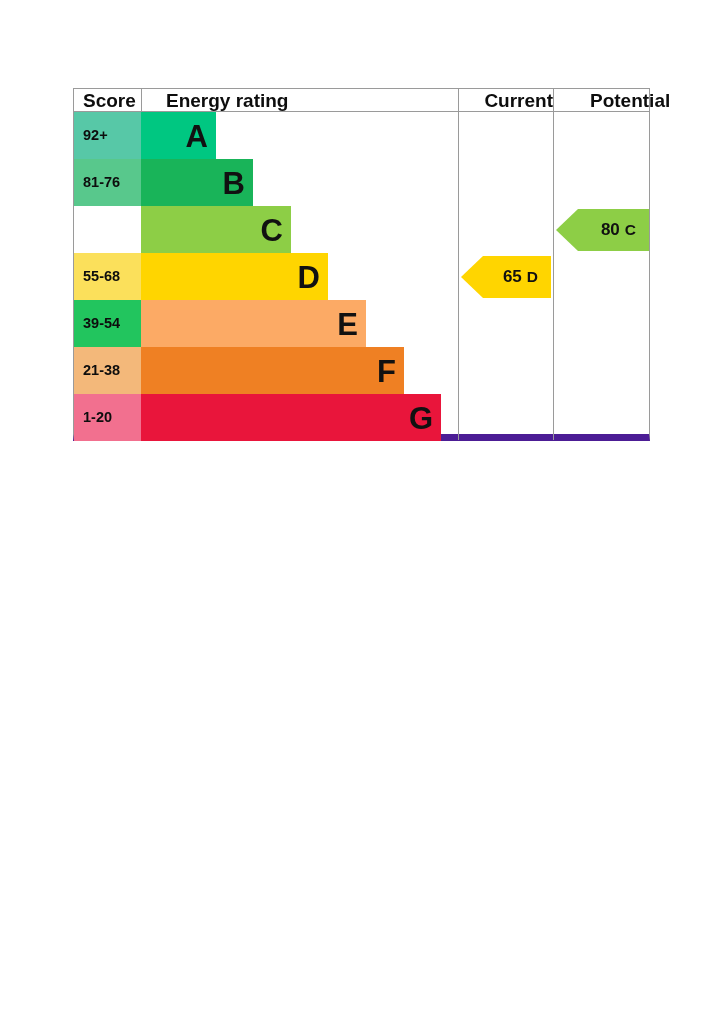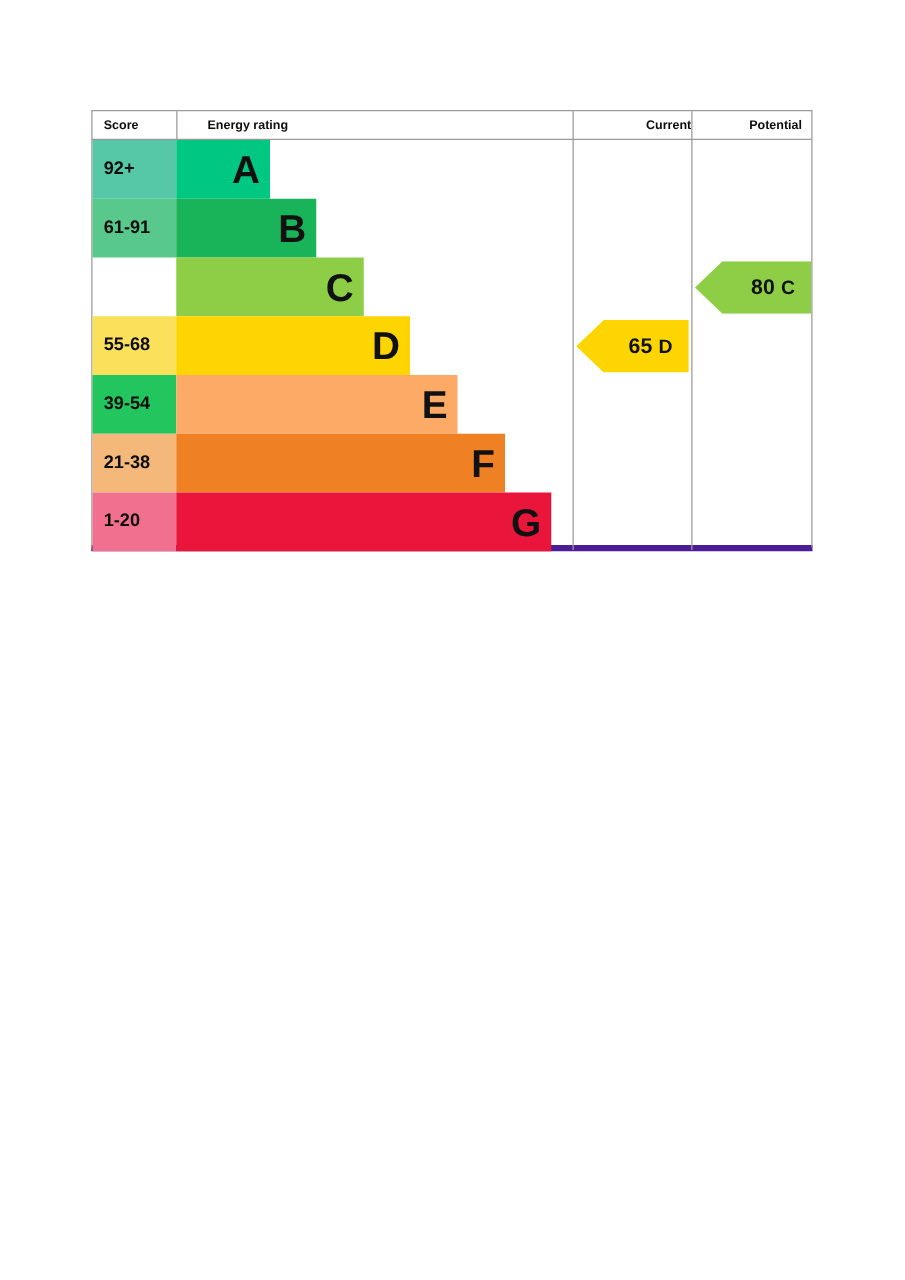--- a/index.html
+++ b/index.html
@@ -34,41 +34,41 @@
     border-left: 1px solid #9a9a9a;
     border-right: 1px solid #9a9a9a;
     border-bottom: 1px solid #9a9a9a;
     background: #ffffff;
   }
   .hcell {
     position: absolute;
     top: 0;
     height: 23px;
     line-height: 23px;
-    font-size: 10px;
+    font-size: 19px;
     font-weight: bold;
     color: #0d0d0d;
     box-sizing: border-box;
     white-space: nowrap;
   }
   .hcell.score     { left: 0px;   width: 67px;  padding-left: 9px; }
   .hcell.rating    { left: 67px;  width: 317px; padding-left: 24px; border-left: 1px solid #9a9a9a; }
   .hcell.current   { left: 384px; width: 95px;  border-left: 1px solid #9a9a9a; text-align: right; }
   .hcell.potential { left: 479px; width: 98px;  border-left: 1px solid #9a9a9a; text-align: center; padding-left: 36px; }
 
   
   .epc-body {
     position: absolute;
     left: 0; top: 24px;
     width: 577px;
     height: 329px;
     box-sizing: border-box;
     border-left: 1px solid #9a9a9a;
     border-right: 1px solid #9a9a9a;
-    border-bottom: 5px solid #4c1d95;
+    border-bottom: 7px solid #4c1d95;
     background: #ffffff;
   }
 
   .vline {
     position: absolute;
     top: 0;
     width: 1px;
     height: 328px;
     background: #9a9a9a;
   }
@@ -152,21 +152,21 @@
     <div class="vline v2"></div>
 
     <div class="row" style="top:0px;">
       <div class="scorecell" style="background:#57c8a7;">92+</div>
       <div class="bar" style="width:75px;background:#00c781;">
         <span class="letter">A</span>
       </div>
     </div>
 
     <div class="row" style="top:47px;">
-      <div class="scorecell" style="background:#58c88c;">61-91</div>
+      <div class="scorecell" style="background:#58c88c;">81-76</div>
       <div class="bar" style="width:112px;background:#19b459;">
         <span class="letter">B</span>
       </div>
     </div>
 
     <div class="row" style="top:94px;">
       <div class="bar" style="width:150px;background:#8dce46;">
         <span class="letter">C</span>
       </div>
     </div>

